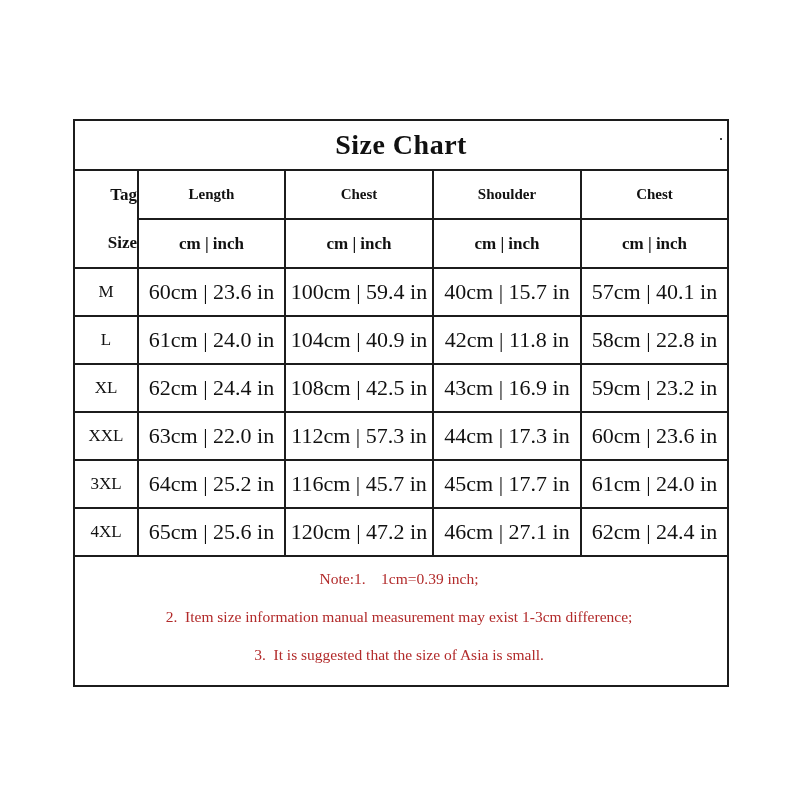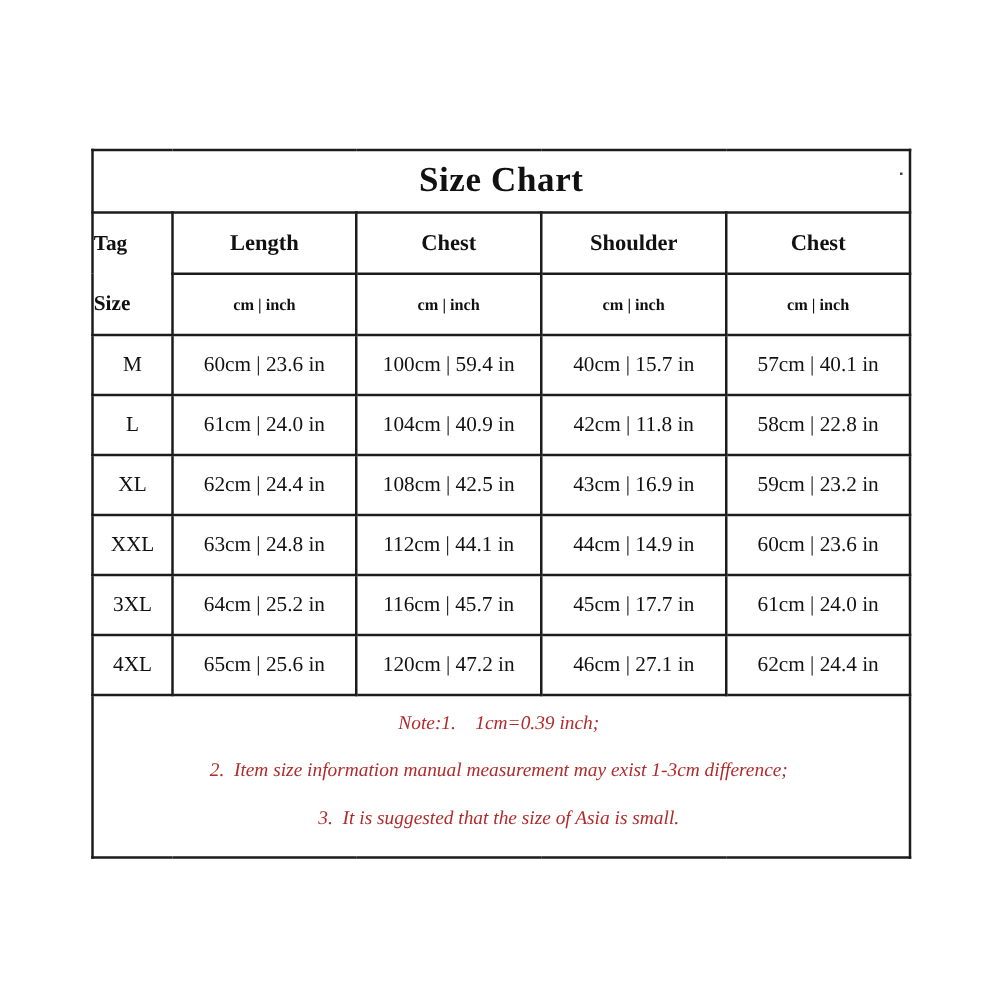--- a/index.html
+++ b/index.html
@@ -40,50 +40,49 @@
   }
   td.tag-cell {
     font-weight: bold;
     font-size: 17px;
   }
   .tag-stack {
     height: 96px;
     display: flex;
     flex-direction: column;
     justify-content: space-around;
-    align-items: flex-start;
+    align-items: flex-end;
   }
   td.col-header {
     height: 46px;
     font-weight: bold;
-    font-size: 18px;
+    font-size: 15px;
   }
   td.unit-header {
     height: 46px;
     font-weight: bold;
-    font-size: 13px;
+    font-size: 17px;
   }
   td.size-cell {
     height: 46px;
     font-size: 17px;
   }
   td.value-cell {
     height: 46px;
-    font-size: 17px;
+    font-size: 22px;
   }
   td.notes-cell {
     height: 128px;
     text-align: left;
     vertical-align: top;
     color: #b22a2a;
     font-size: 15.5px;
   }
   .notes-inner {
     padding: 14px 10px 0 6px;
-    font-style: italic;
   }
   .notes-inner p {
     margin: 0 0 22px 0;
     white-space: pre-wrap;
     line-height: 16px;
   }
   .artifact-dot {
     position: absolute;
     left: 720px;
     top: 138px;
@@ -143,23 +142,23 @@
       </tr>
       <tr>
         <td class="size-cell">XL</td>
         <td class="value-cell">62cm | 24.4 in</td>
         <td class="value-cell">108cm | 42.5 in</td>
         <td class="value-cell">43cm | 16.9 in</td>
         <td class="value-cell">59cm | 23.2 in</td>
       </tr>
       <tr>
         <td class="size-cell">XXL</td>
-        <td class="value-cell">63cm | 24.8 in</td>
-        <td class="value-cell">112cm | 44.1 in</td>
-        <td class="value-cell">44cm | 14.9 in</td>
+        <td class="value-cell">63cm | 22.0 in</td>
+        <td class="value-cell">112cm | 57.3 in</td>
+        <td class="value-cell">44cm | 17.3 in</td>
         <td class="value-cell">60cm | 23.6 in</td>
       </tr>
       <tr>
         <td class="size-cell">3XL</td>
         <td class="value-cell">64cm | 25.2 in</td>
         <td class="value-cell">116cm | 45.7 in</td>
         <td class="value-cell">45cm | 17.7 in</td>
         <td class="value-cell">61cm | 24.0 in</td>
       </tr>
       <tr>

